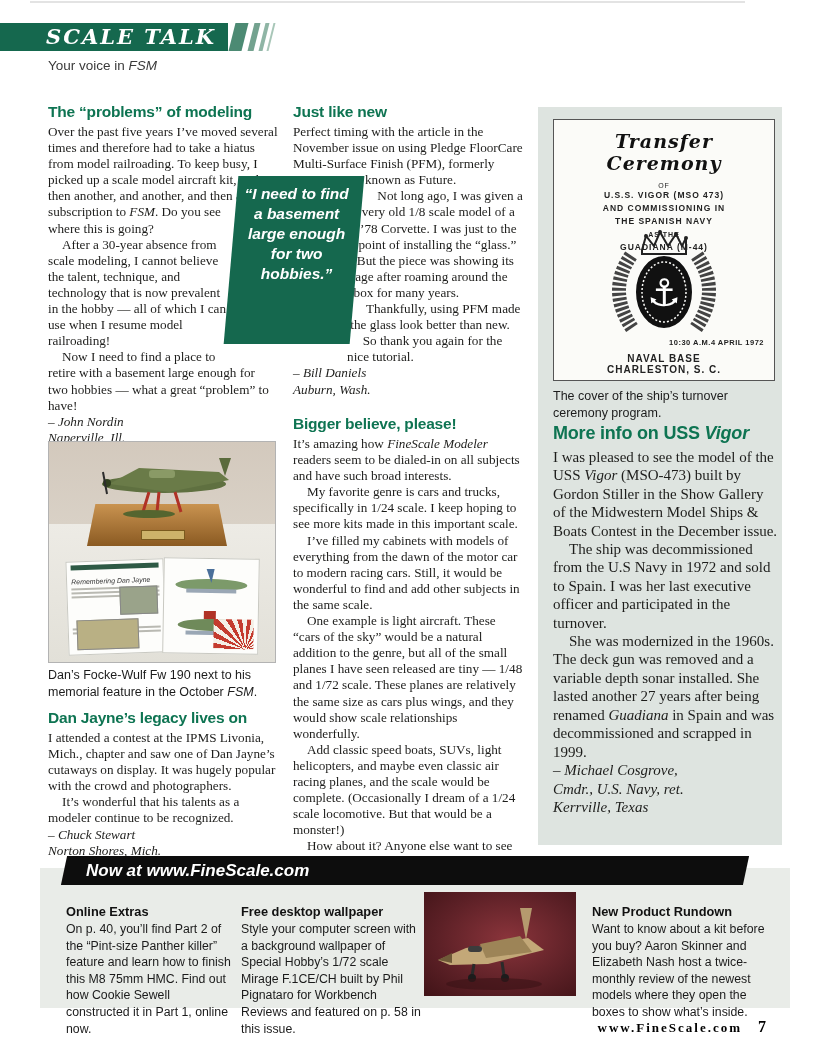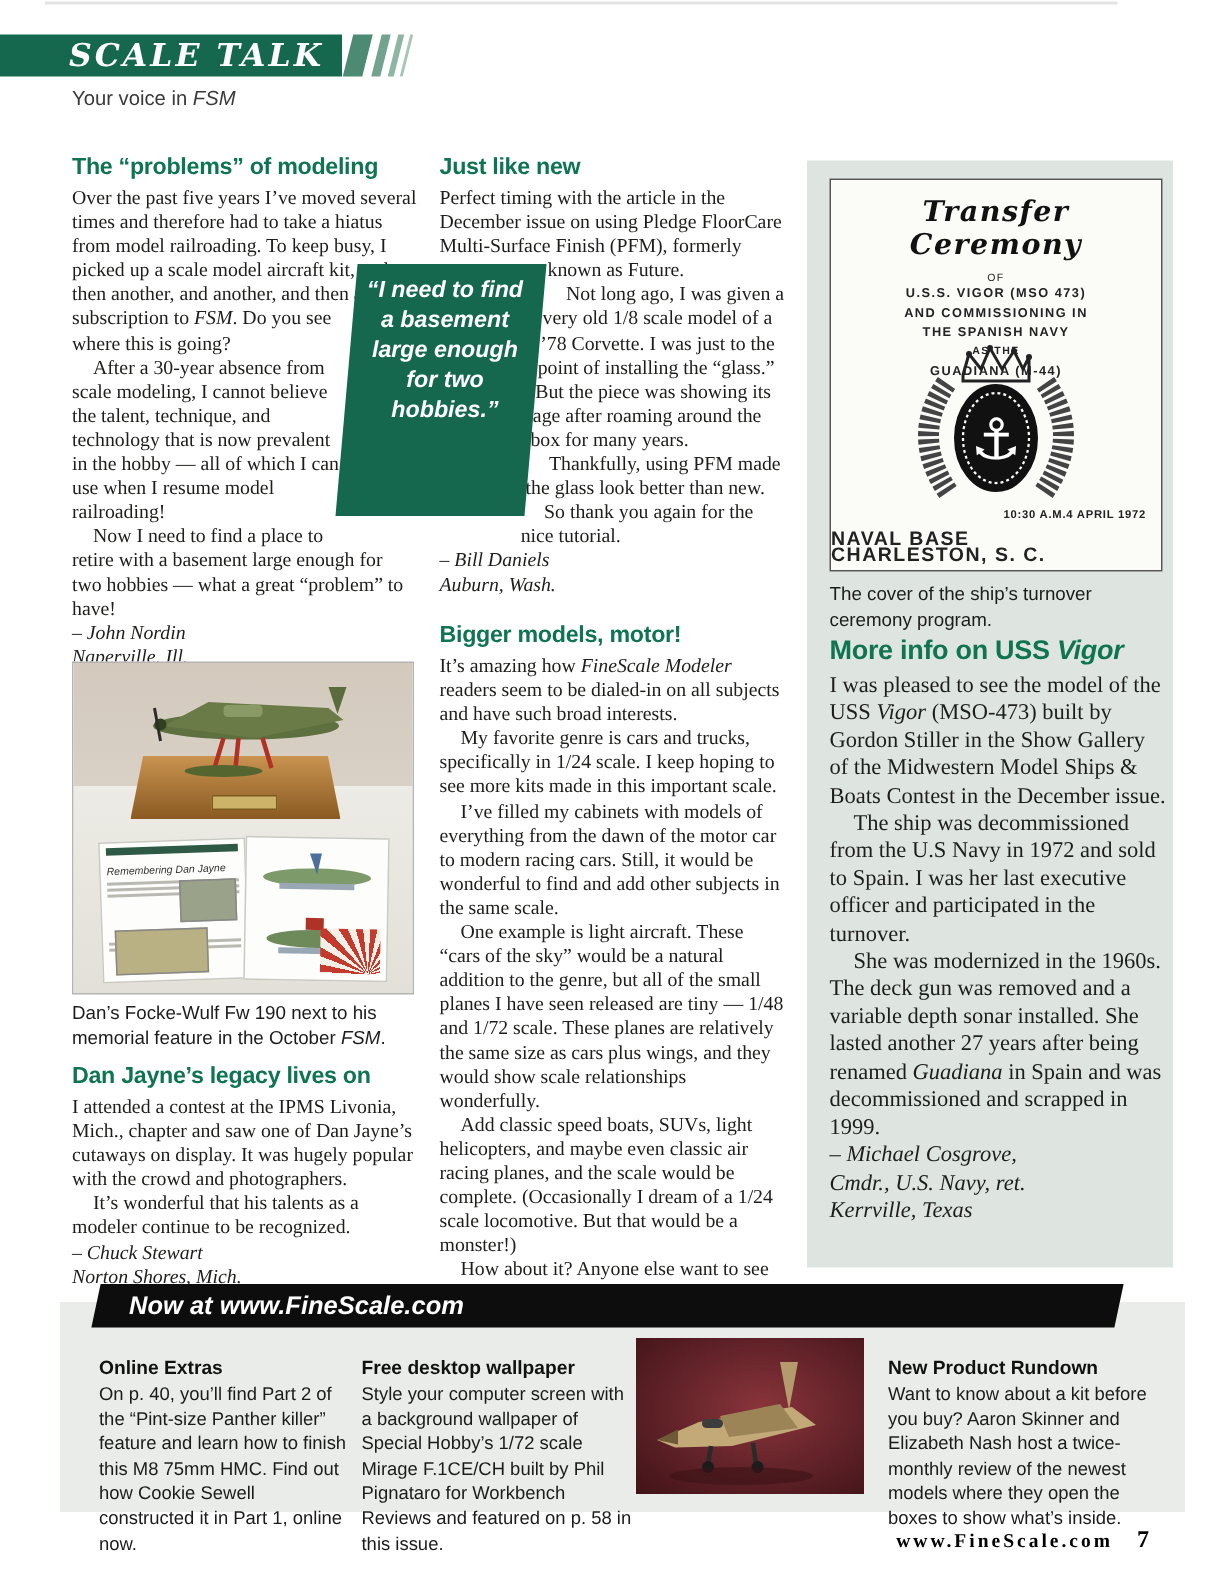--- a/index.html
+++ b/index.html
@@ -70,22 +70,22 @@
   .cover-title{text-align:center;font-family:"DejaVu Serif",serif;font-style:italic;
       font-weight:bold;font-size:19px;color:#111;margin-top:10px;letter-spacing:1px;}
   .cover-of{text-align:center;font-family:"Liberation Sans",sans-serif;font-size:7px;
       letter-spacing:1px;color:#222;margin-top:8px;}
   .cover-line{text-align:center;font-family:"Liberation Sans",sans-serif;font-size:8.5px;
       font-weight:bold;letter-spacing:1px;color:#222;line-height:13px;}
   .crest{left:40px;top:108px;}
   .cover-bottom{position:absolute;left:10px;right:10px;top:218px;
       font-family:"Liberation Sans",sans-serif;font-size:7.5px;font-weight:bold;
       letter-spacing:0.5px;color:#222;display:flex;justify-content:flex-end;}
-  .cover-base{position:absolute;left:0;right:0;top:233px;text-align:left;
-      font-family:"Liberation Sans",sans-serif;font-size:13px;font-weight:bold;
+  .cover-base{position:absolute;left:0;right:0;top:233px;text-align:center;
+      font-family:"Liberation Sans",sans-serif;font-size:10px;font-weight:bold;
       letter-spacing:1px;color:#222;line-height:11px;}
   .cap2{left:15px;top:281px;width:210px;}
   .panel-h{left:15px;top:316px;width:224px;font-size:18px;}
   .panel-body{left:15px;top:341px;width:226px;}
   .panel-body p{font-size:15px;line-height:18.4px;margin:0;}
   .panel-body p.ind{text-indent:16px;}
   .panel-sig{font-style:italic;font-size:15px;line-height:18.6px;}
 
   
   .promo{left:40px;top:868px;width:750px;height:140px;background:#e9ece8;}
@@ -190,30 +190,30 @@
       <p><span>I attended a contest at the IPMS Livonia, Mich., chapter and saw one of Dan Jayne’s cutaways on display. It was hugely popular with the crowd and photographers.</span></p>
       <p class="ind"><span>It’s wonderful that his talents as a modeler continue to be recognized.</span></p>
       <div class="sig">– Chuck Stewart</div>
       <div class="sig">Norton Shores, Mich.</div>
     </div>
   </div>
 
   <div class="abs col2">
     <div class="body">
       <h3 class="h-green"><span>Just like new</span></h3>
-      <p><span>Perfect timing with the article in the December issue on using Pledge FloorCare Multi-Surface Finish (PFM), formerly </span><span class="pqspace-l"></span><span>known as Future.</span></p>
+      <p><span>Perfect timing with the article in the November issue on using Pledge FloorCare Multi-Surface Finish (PFM), formerly </span><span class="pqspace-l"></span><span>known as Future.</span></p>
       <p class="ind"><span>Not long ago, I was given a very old 1/8 scale model of a ’78 Corvette. I was just to the point of installing the “glass.” But the piece was showing its age after roaming around the box for many years.</span></p>
       <p class="ind"><span>Thankfully, using PFM made the glass look better than new.</span></p>
       <p class="ind"><span>So thank you again for the nice tutorial.</span></p>
       <div class="sig">– Bill Daniels</div>
       <div class="sig">Auburn, Wash.</div>
     </div>
 
     <div class="abs body" style="top:312px;left:0;width:230px;">
-      <h3 class="h-green"><span>Bigger models, motor!</span></h3>
+      <h3 class="h-green"><span>Bigger believe, please!</span></h3>
       <p><span>It’s amazing how </span><span class="it">FineScale Modeler</span><span> readers seem to be dialed-in on all subjects and have such broad interests.</span></p>
       <p class="ind"><span>My favorite genre is cars and trucks, specifically in 1/24 scale. I keep hoping to see more kits made in this important scale.</span></p>
       <p class="ind"><span>I’ve filled my cabinets with models of everything from the dawn of the motor car to modern racing cars. Still, it would be wonderful to find and add other subjects in the same scale.</span></p>
       <p class="ind"><span>One example is light aircraft. These “cars of the sky” would be a natural addition to the genre, but all of the small planes I have seen released are tiny — 1/48 and 1/72 scale. These planes are relatively the same size as cars plus wings, and they would show scale relationships wonderfully.</span></p>
       <p class="ind"><span>Add classic speed boats, SUVs, light helicopters, and maybe even classic air racing planes, and the scale would be complete. (Occasionally I dream of a 1/24 scale locomotive. But that would be a monster!)</span></p>
       <p class="ind"><span>How about it? Anyone else want to see some larger 1/24 scale subjects besides motors to expand this important scale?</span></p>
       <div class="sig">– Jake Maring</div>
       <div class="sig">Algoma, Wis.</div>
     </div>
   </div>

